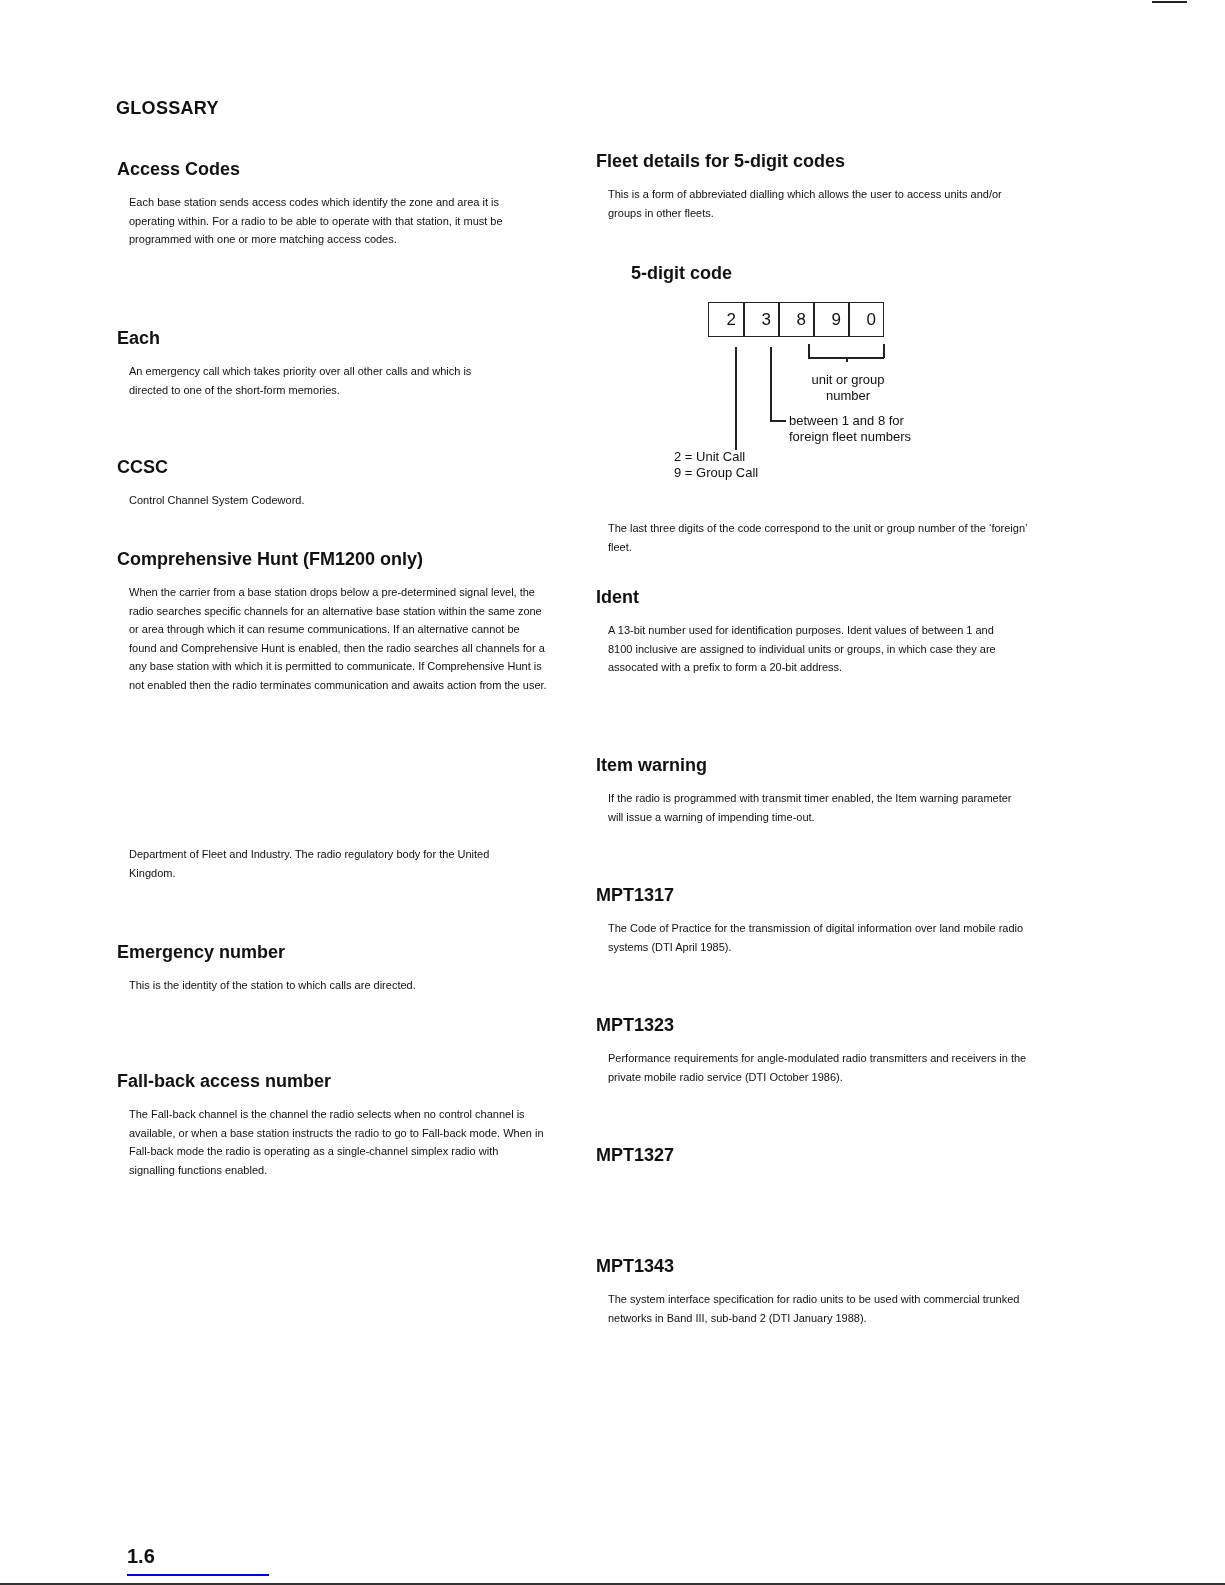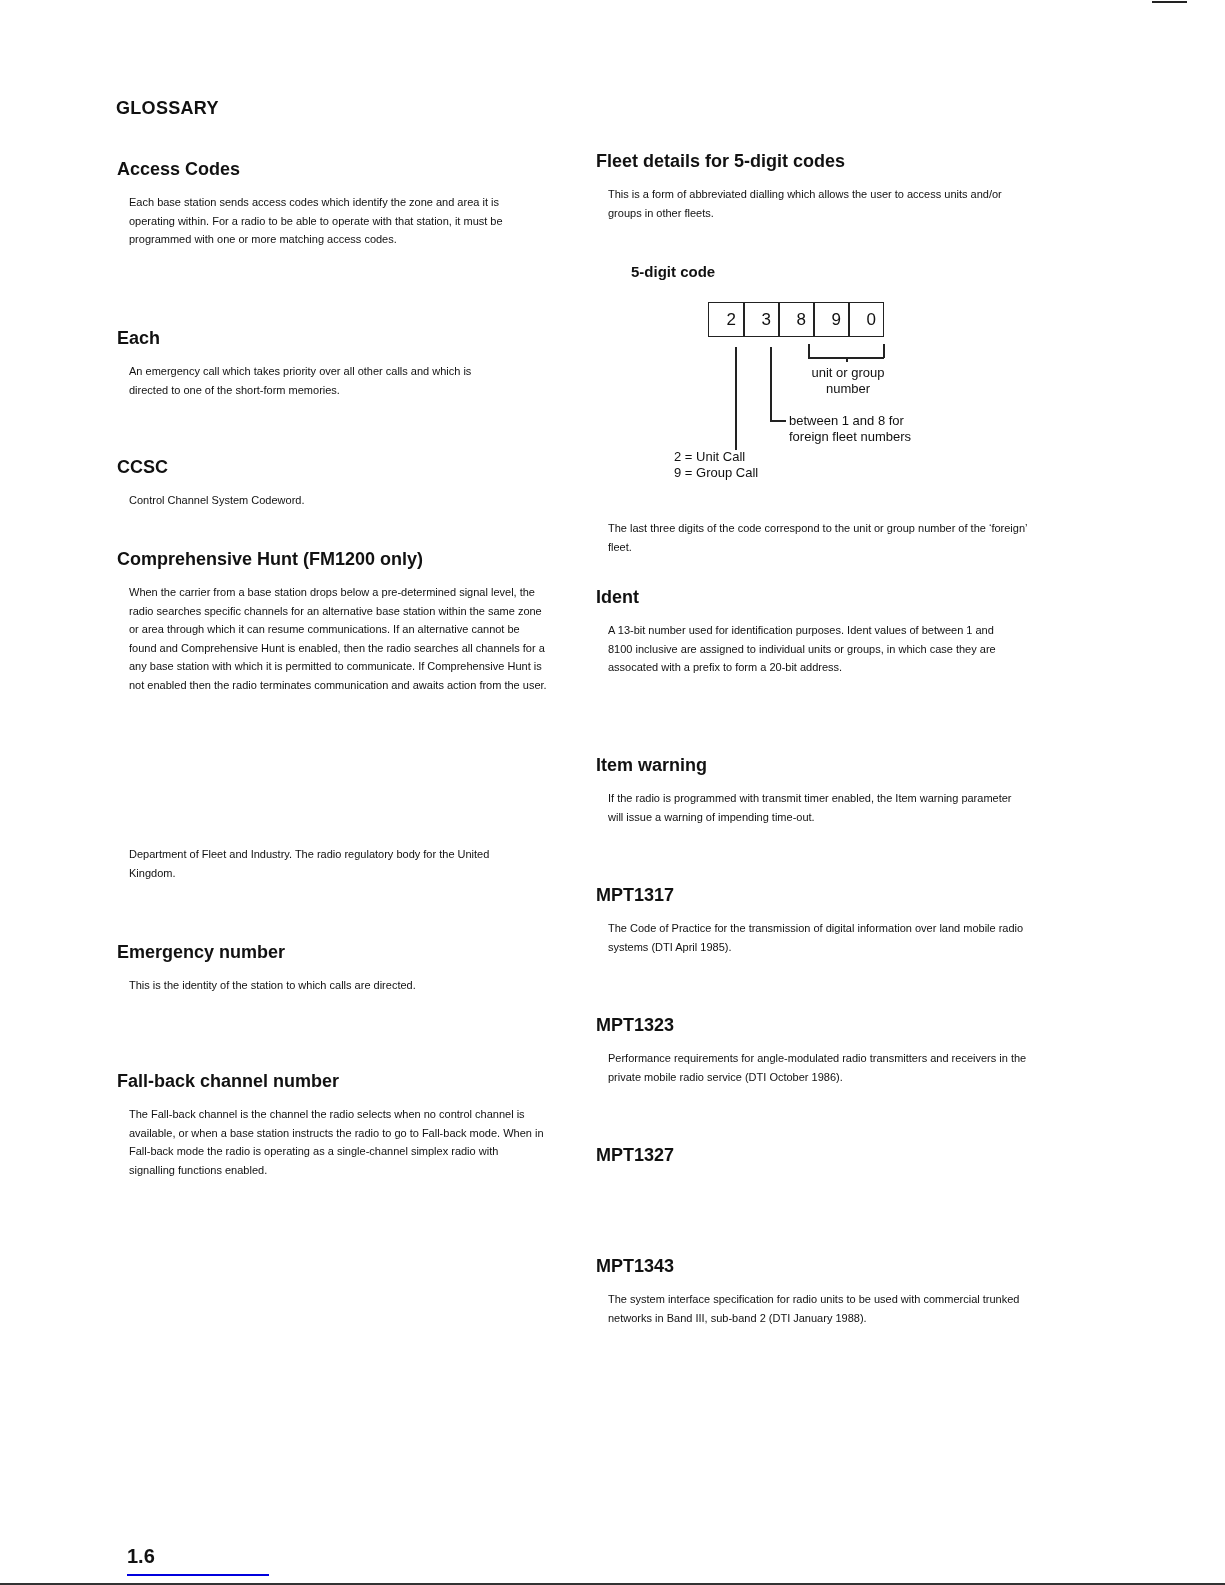--- a/index.html
+++ b/index.html
@@ -8,34 +8,34 @@
     font-family: "Liberation Sans", "DejaVu Sans", sans-serif; color: #111111;
   }
   .corner-mark { position: absolute; left: 1152px; top: 1px; width: 35px; height: 2px; background: #222; }
   .page-title { position: absolute; left: 116px; top: 98px; font-size: 18px; font-weight: bold; letter-spacing: 0.3px; margin: 0; }
   .col { position: absolute; width: 440px; }
   .col-left { left: 117px; top: 159px; }
   .col-right { left: 596px; top: 151px; }
   .entry-title { font-size: 18px; font-weight: bold; margin: 0 0 14px 0; line-height: 20px; }
   .entry-body { font-size: 11px; line-height: 18.6px; margin: 12px; }
   .entry { position: absolute; left: 0; width: 440px; }
-  .sub-title { font-size: 15px; font-weight: bold; margin: 0; position: absolute; left: 35px; top: 112px; }
+  .sub-title { font-size: 18px; font-weight: bold; margin: 0; position: absolute; left: 35px; top: 112px; }
 
   
   .diagram { position: absolute; left: 60px; top: 148px; width: 330px; height: 190px; }
   .digit-boxes { position: absolute; left: 53px; top: 3px; display: flex; }
   .digit-box {
     width: 36px; height: 35px; border: 1.5px solid #222; box-sizing: border-box;
     font-size: 17px; display: flex; align-items: center; justify-content: flex-end; padding-right: 7px; margin-left: -1px; background: #fff;
   }
   .digit-box.second { border-left-width: 2px; }
   .vline { position: absolute; width: 1.5px; background: #222; }
   .hline { position: absolute; height: 1.5px; background: #222; }
   .diag-label { position: absolute; font-size: 13px; line-height: 16px; white-space: nowrap; }
-  .center { text-align: center; }
+  .center { text-align: center; margin-top: 7px; }
 
   .page-number { position: absolute; left: 127px; top: 1545px; font-size: 20px; font-weight: bold; }
   .link-underline { position: absolute; left: 127px; top: 1574px; width: 142px; height: 1.5px; background: #0000dd; }
   .bottom-rule { position: absolute; left: 0; top: 1583px; width: 1225px; height: 2px; background: #333; }
 </style>
 </head>
 <body>
 
 <div class="corner-mark"></div>
 
@@ -59,21 +59,21 @@
     <p class="entry-body" style="width:418px;">When the carrier from a base station drops below a pre-determined signal level, the radio searches specific channels for an alternative base station within the same zone or area through which it can resume communications. If an alternative cannot be found and Comprehensive Hunt is enabled, then the radio searches all channels for a any base station with which it is permitted to communicate. If Comprehensive Hunt is not enabled then the radio terminates communication and awaits action from the user.</p>
   </div>
   <div class="entry" style="top:674px;">
     <p class="entry-body" style="width:380px;">Department of Fleet and Industry. The radio regulatory body for the United Kingdom.</p>
   </div>
   <div class="entry" style="top:783px;">
     <h2 class="entry-title">Emergency number</h2>
     <p class="entry-body" style="width:420px;">This is the identity of the station to which calls are directed.</p>
   </div>
   <div class="entry" style="top:912px;">
-    <h2 class="entry-title">Fall-back channel number</h2>
+    <h2 class="entry-title">Fall-back access number</h2>
     <p class="entry-body" style="width:418px;">The Fall-back channel is the channel the radio selects when no control channel is available, or when a base station instructs the radio to go to Fall-back mode. When in Fall-back mode the radio is operating as a single-channel simplex radio with signalling functions enabled.</p>
   </div>
 </div>
 
 <div class="col col-right">
   <div class="entry" style="top:0px; height:400px;">
     <h2 class="entry-title">Fleet details for 5-digit codes</h2>
     <p class="entry-body" style="width:405px;">This is a form of abbreviated dialling which allows the user to access units and/or groups in other fleets.</p>
     <h3 class="sub-title">5-digit code</h3>
 

